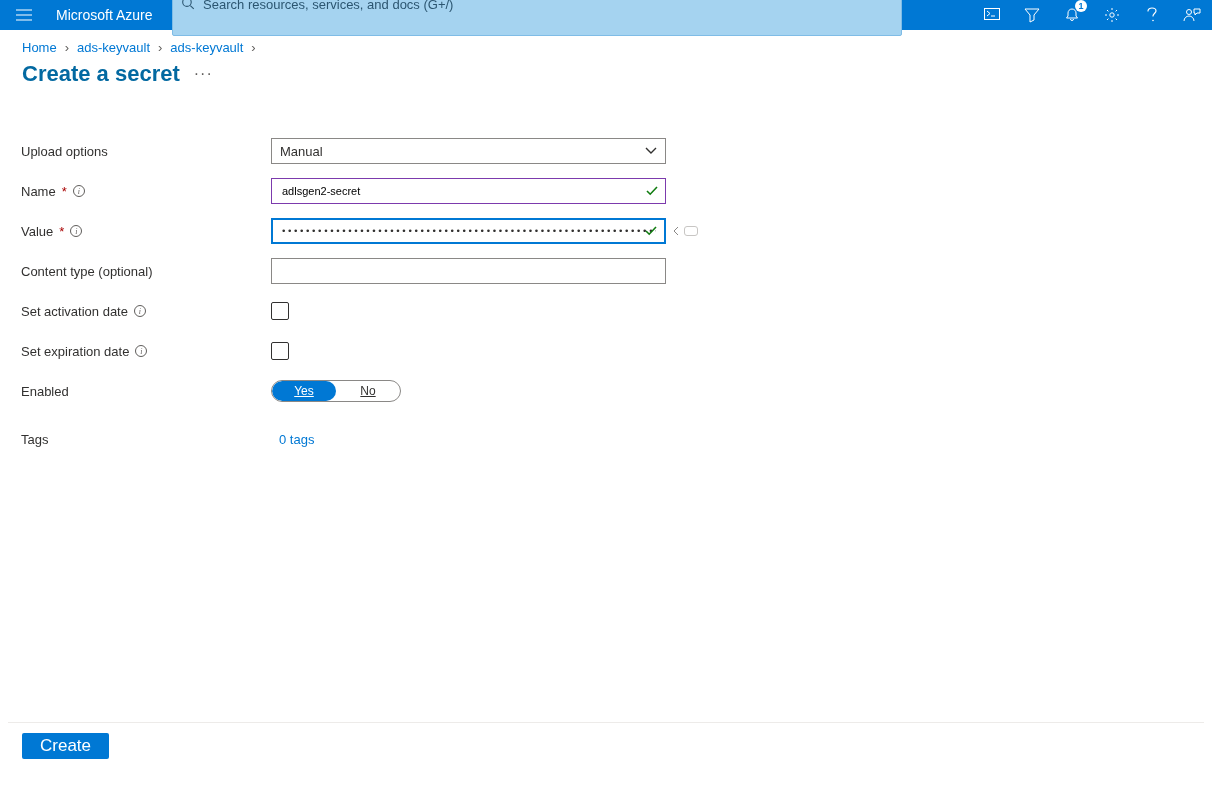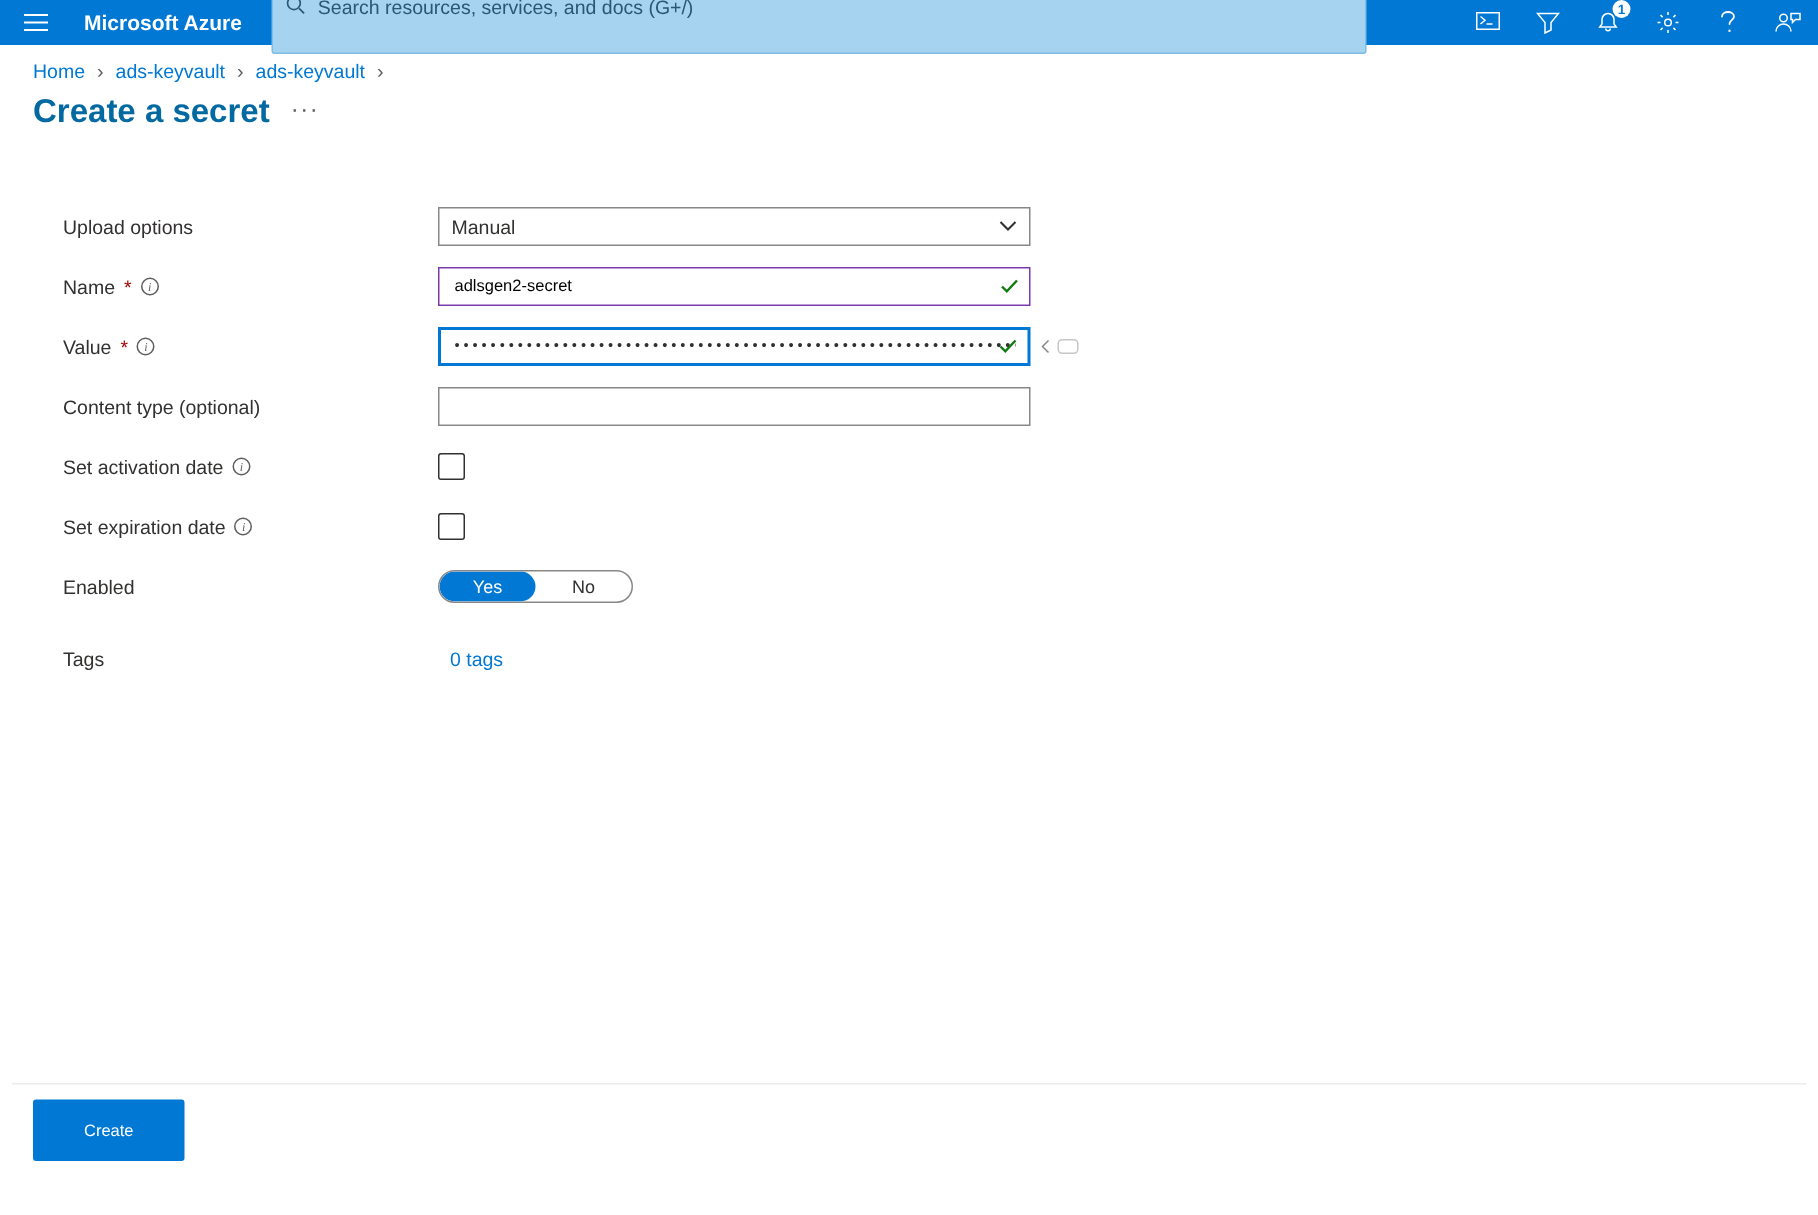--- a/index.html
+++ b/index.html
@@ -21,21 +21,21 @@
     display: flex;
     align-items: center;
     color: #fff;
   }
   .topbar .hamburger {
     width: 48px; height: 30px;
     display: flex; align-items: center; justify-content: center;
     cursor: pointer;
   }
   .topbar .brand {
-    font-weight: 700;
+    font-weight: 400;
     font-size: 14px;
     padding: 0 14px 0 8px;
     white-space: nowrap;
     text-align: center;
   }
   .topbar .search {
     flex: 0 0 730px;
     height: 41px;
     margin-left: 6px;
     background: #a5d3f0;
@@ -106,21 +106,21 @@
   }
   .more-dots {
     font-size: 16px;
     color: #605e5c;
     cursor: pointer;
     letter-spacing: 1px;
   }
 
   
   .form {
-    padding: 44px 22px 0 42px;
+    padding: 44px 22px 0 21px;
   }
   .form-row {
     display: flex;
     align-items: center;
     min-height: 40px;
   }
   .form-label {
     width: 250px;
     font-size: 13px;
     color: #323130;
@@ -205,20 +205,21 @@
     border-radius: 12px;
     overflow: hidden;
     font-size: 12px;
   }
   .toggle-group .opt {
     flex: 1;
     display: flex;
     align-items: center;
     justify-content: center;
     cursor: pointer;
+    text-decoration: underline;
   }
   .toggle-group .opt.active {
     background: #0078d4;
     color: #fff;
     border-radius: 11px;
   }
 
   .tags-link {
     color: #0078d4;
     cursor: pointer;
@@ -231,23 +232,23 @@
     position: absolute;
     left: 8px; right: 8px;
     top: 722px;
     border-top: 1px solid #edebe9;
     padding: 10px 14px;
   }
   .btn-primary {
     background: #0078d4;
     color: #fff;
     border: none;
-    height: 41px;
-    padding: 0 34px;
-    font-size: 11px;
+    height: 26px;
+    padding: 0 18px;
+    font-size: 17px;
     border-radius: 2px;
     cursor: pointer;
   }
 
   svg { display: block; }
 </style>
 </head>
 <body>
 
 <div class="topbar">

